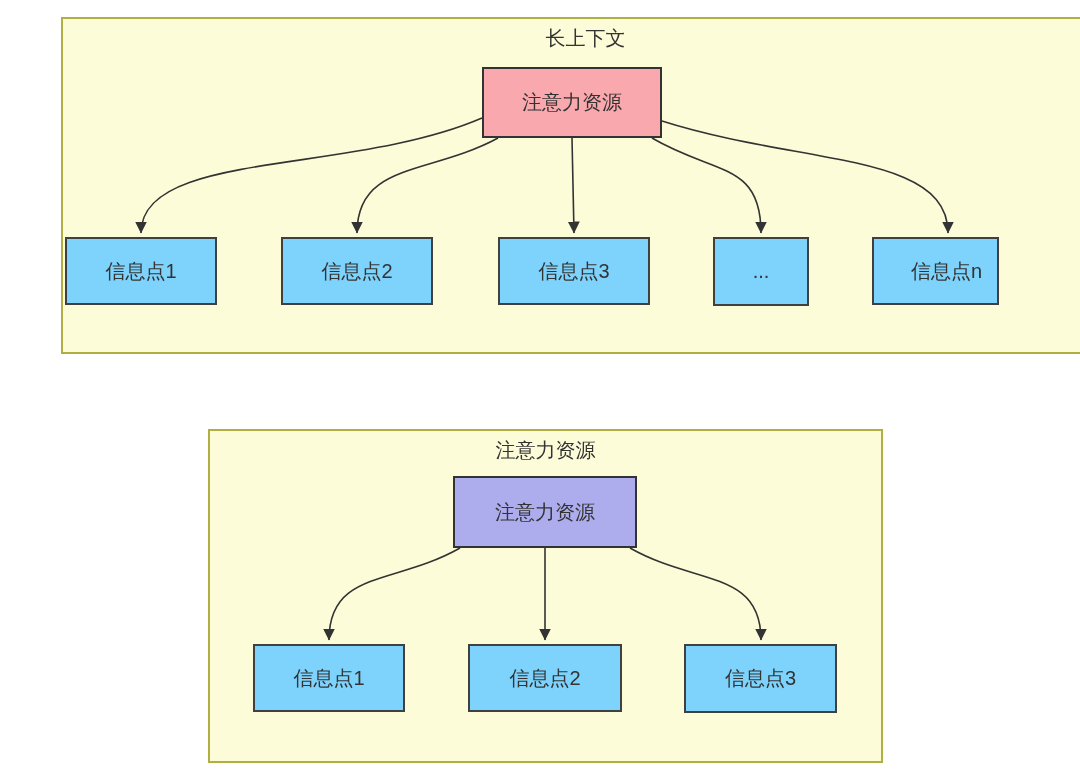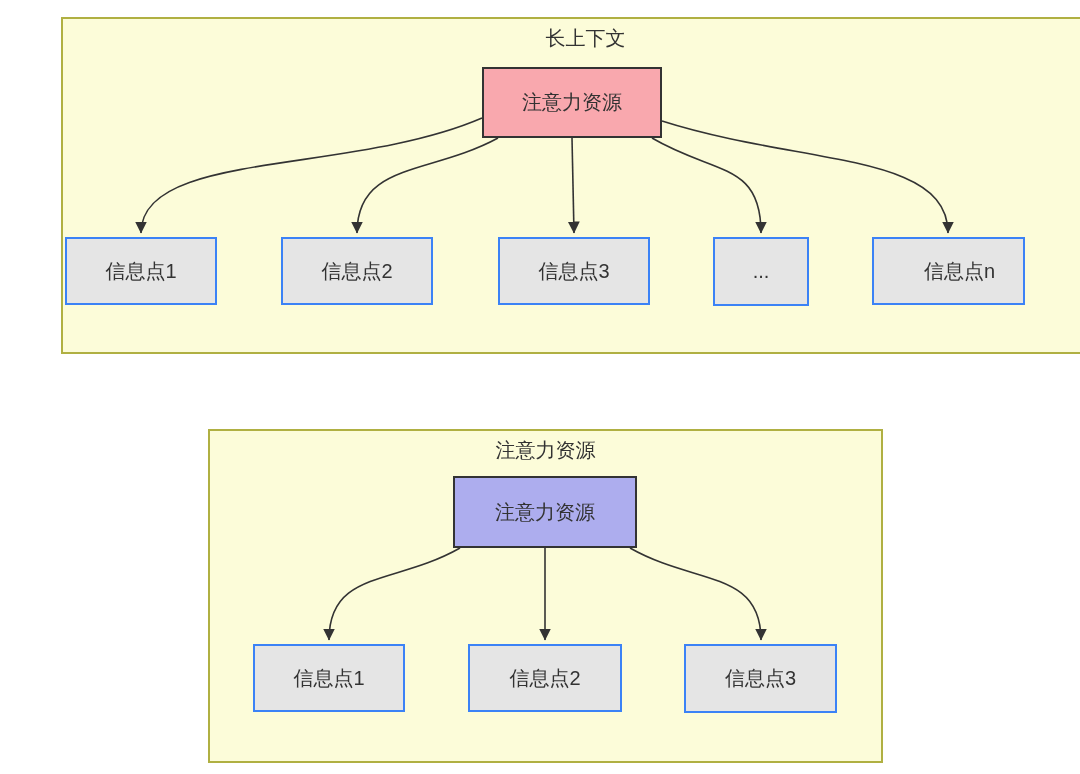--- a/index.html
+++ b/index.html
@@ -49,28 +49,28 @@
     font-size: 20px;
     color: #333333;
     text-align: center;
   }
   .attention {
     border: 2.5px solid #333333;
   }
   .attention-long  { left: 482px; top: 67px;  width: 180px; height: 71px; background: #f9a8ae; }
   .attention-short { left: 453px; top: 476px; width: 184px; height: 72px; background: #adadee; }
   .info {
-    background: #e5e5e5;
-    border: 2px solid #3b82f6;
+    background: #7dd3fc;
+    border: 2px solid #404040;
   }
   .info-l1 { left: 65px;  top: 237px; width: 152px; height: 68px; }
   .info-l2 { left: 281px; top: 237px; width: 152px; height: 68px; }
   .info-l3 { left: 498px; top: 237px; width: 152px; height: 68px; }
   .info-ld { left: 713px; top: 237px; width: 96px;  height: 69px; }
-  .info-ln { left: 872px; top: 237px; width: 153px; height: 68px; padding-left: 22px; }
+  .info-ln { left: 872px; top: 237px; width: 127px; height: 68px; padding-left: 22px; }
   .info-s1 { left: 253px; top: 644px; width: 152px; height: 68px; }
   .info-s2 { left: 468px; top: 644px; width: 154px; height: 68px; }
   .info-s3 { left: 684px; top: 644px; width: 153px; height: 69px; }
   .arrow-path {
     fill: none;
     stroke: #333333;
     stroke-width: 1.6;
   }
 </style>
 </head>

